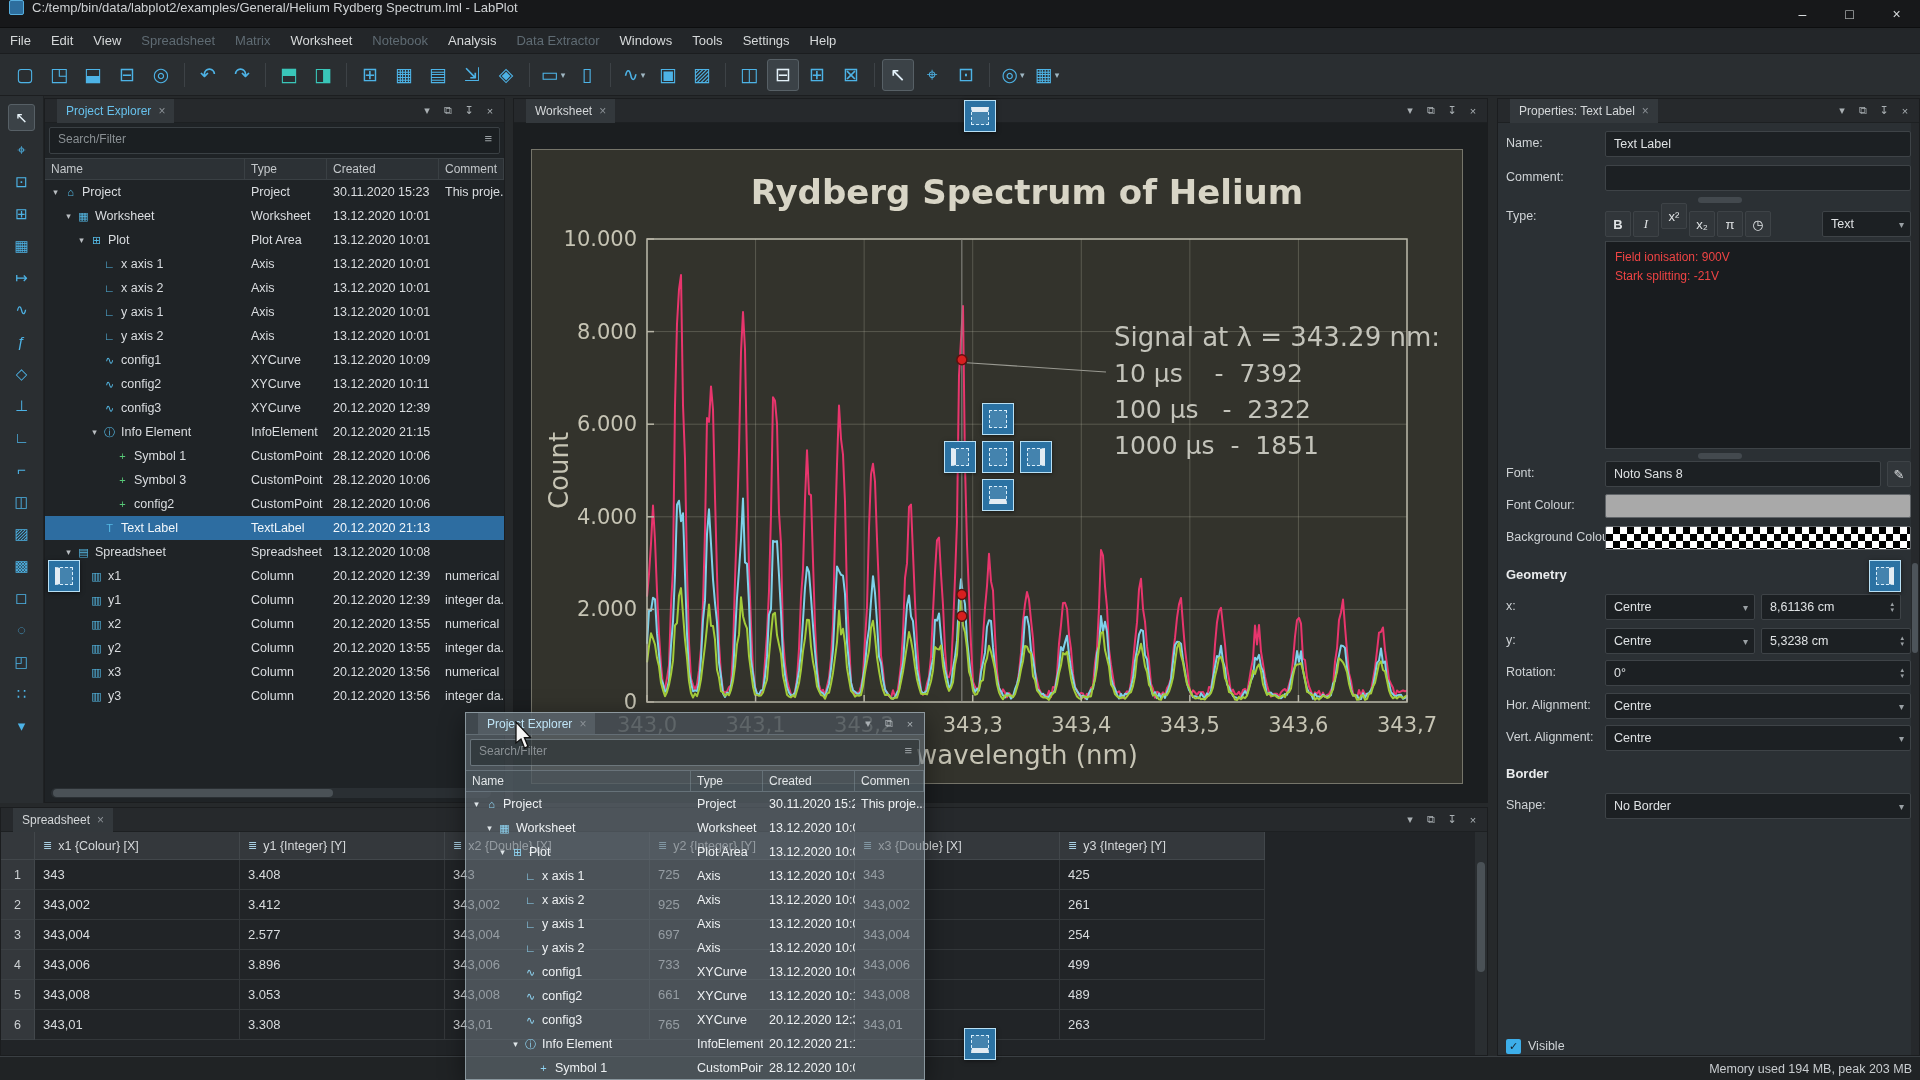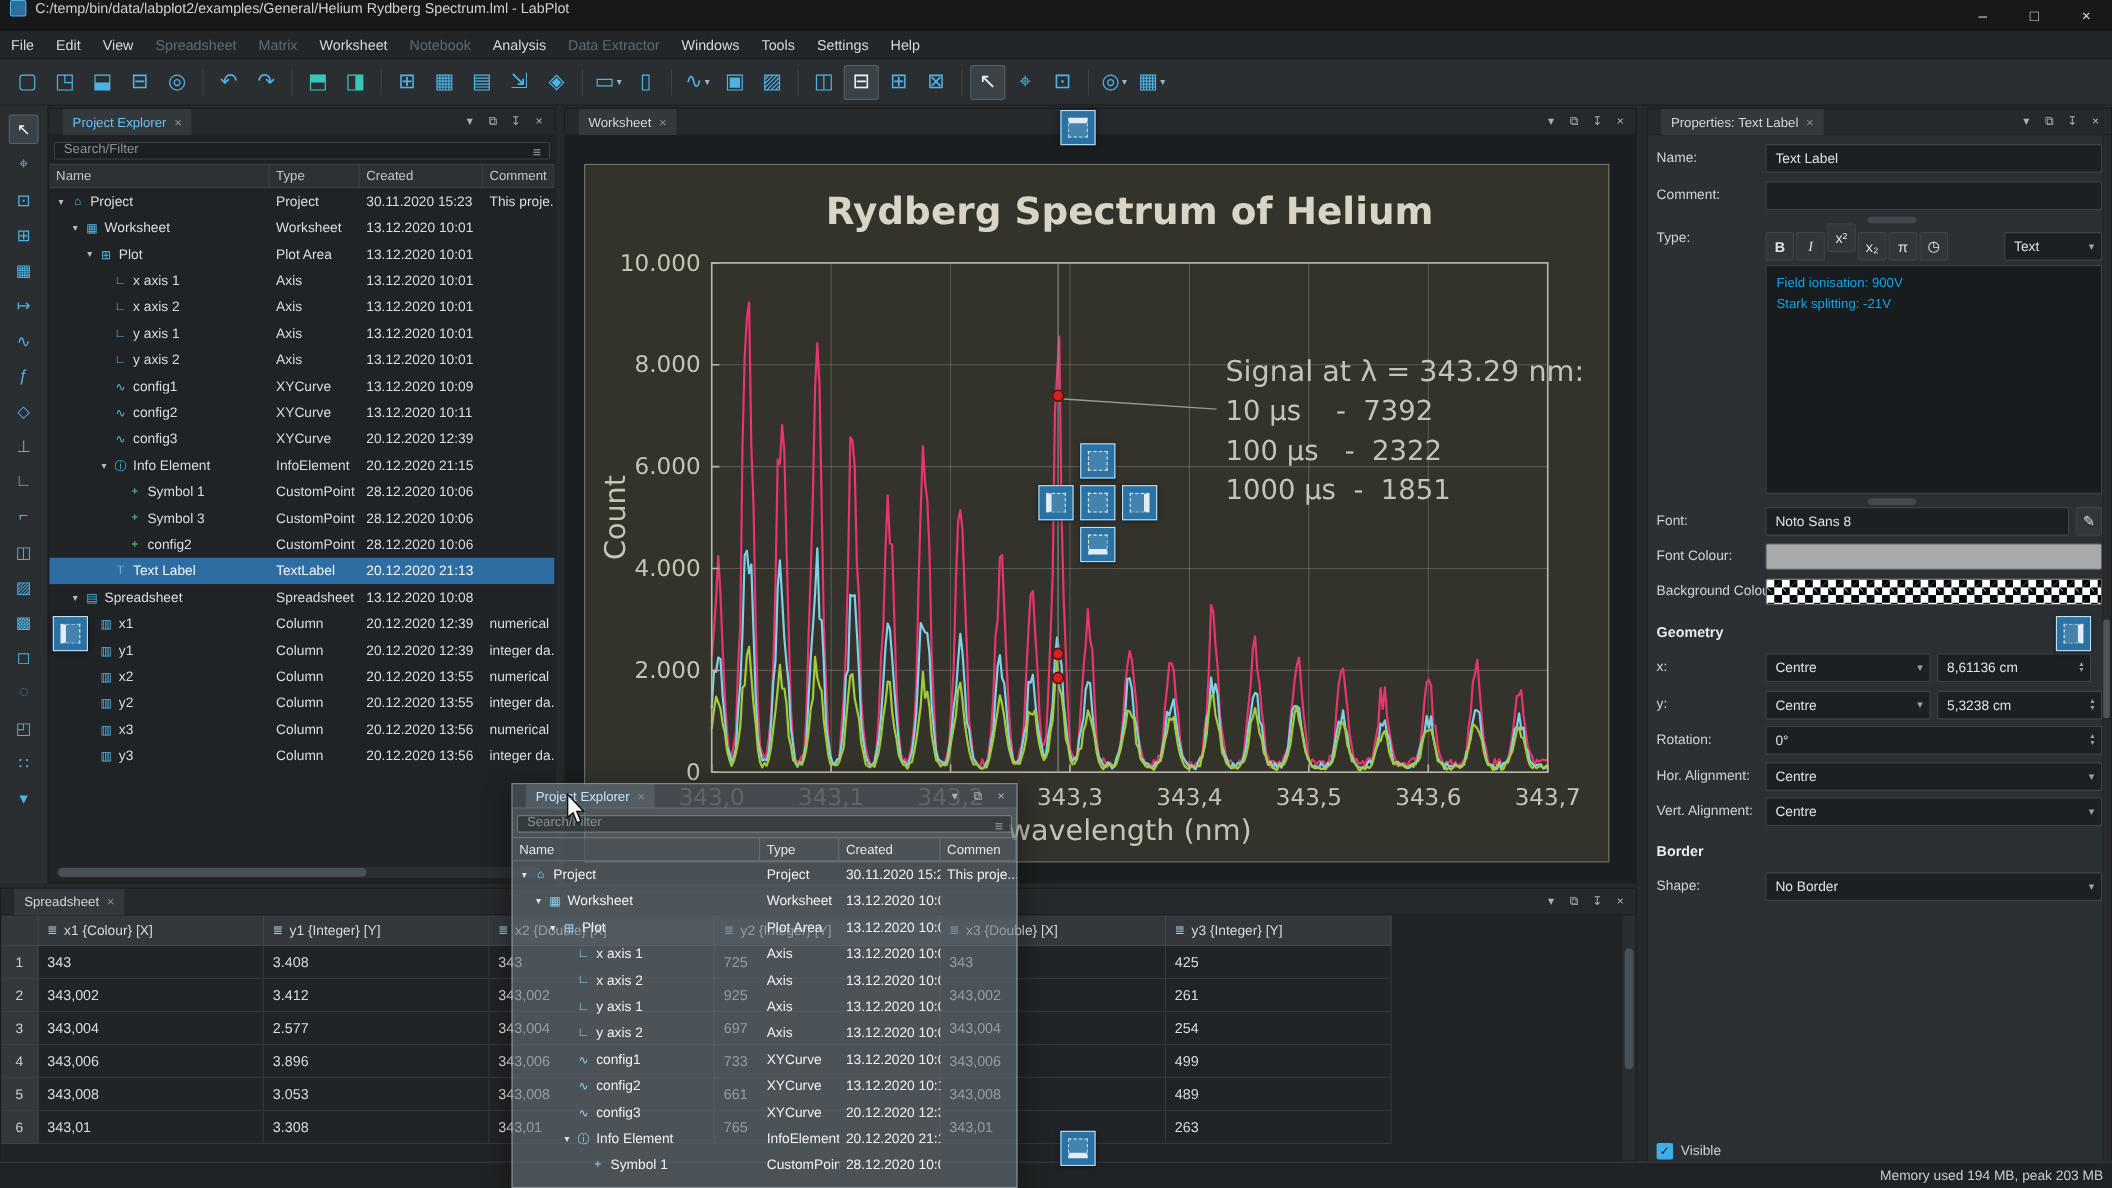--- a/index.html
+++ b/index.html
@@ -35,21 +35,21 @@
   .tab{display:flex;align-items:center;gap:7px;padding:0 9px;height:24px;background:#33383c;font-size:12px;color:#d4d7d9;margin-left:12px}
   .tab.focused{color:#67c1ec}
   .tclose{color:#8b9196;font-size:12px}
   .dockbtns{margin-left:auto;display:flex;gap:3px;padding-right:5px}
   .dbtn{width:18px;height:18px;display:flex;align-items:center;justify-content:center;color:#aab0b4;font-size:11px}
 
   
   #explorer-dock{left:44px;top:98px;width:461px;height:705px}
   .dock-body{position:absolute;left:0;right:0;top:24px;bottom:0;background:#1f2326}
   .searchwrap{position:relative;margin:4px}
-  .searchwrap input{width:100%;height:16px;background:#1b1f22;border:1px solid #3a4044;border-radius:2px;color:#d4d7d9;font-size:12px;padding:0 24px 4px 8px;outline:none}
+  .searchwrap input{width:100%;height:27px;background:#1b1f22;border:1px solid #3a4044;border-radius:2px;color:#d4d7d9;font-size:12px;padding:0 24px 4px 8px;outline:none}
   .searchwrap input::placeholder{color:#8a9094}
   .sicon{position:absolute;right:8px;top:4px;color:#9aa0a4;font-size:13px}
   .thead{display:flex;height:22px;background:#2c3135;border-top:1px solid #3a4044;border-bottom:1px solid #3a4044;font-size:12px;color:#c3c7ca;align-items:center}
   .thead>div{padding-left:6px;border-right:1px solid #3a4044;height:100%;display:flex;align-items:center;overflow:hidden;white-space:nowrap}
   .explorer-grid{--wname:200px;--wtype:82px;--wcreated:112px}
   .hc-name,.cn{width:var(--wname)}
   .hc-type,.ct{width:var(--wtype)}
   .hc-created,.cc{width:var(--wcreated)}
   .hc-comment,.cm{flex:1}
   .trow{display:flex;height:24px;align-items:center;font-size:12.5px;color:#dadde0;white-space:nowrap}
@@ -87,21 +87,21 @@
   .psection{position:absolute;font-size:13px;font-weight:bold;color:#e9ebed}
   .pinput,.pcombo,.pspin{position:absolute;height:26px;background:#1c2023;border:1px solid #3e4347;border-radius:2px;color:#dfe2e4;font-size:12.5px}
   .pinput{padding:0 8px;outline:none;font-family:"Liberation Sans",sans-serif}
   .pcombo,.pspin{display:flex;align-items:center;justify-content:space-between;padding:0 6px 0 8px}
   .car{color:#9aa0a4;font-size:10px}
   .spinar{display:flex;flex-direction:column;align-items:center;line-height:6px}
   .spinar i{font-style:normal;font-size:7px;color:#9aa0a4}
   .ptb{position:absolute;width:26px;height:26px;background:#31363a;border:1px solid #3e4347;border-radius:2px;display:flex;align-items:center;justify-content:center;font-size:13px;color:#dfe2e4}
   .ptb.b{font-weight:bold}
   .ptb.i{font-style:italic;font-family:"Liberation Serif",serif}
-  .ptext{position:absolute;background:#191c1f;border:1px solid #3e4347;font-size:12px;color:#0ea5e9;padding:6px 9px;line-height:1.55}
+  .ptext{position:absolute;background:#191c1f;border:1px solid #3e4347;font-size:12px;color:#ef4444;padding:6px 9px;line-height:1.55}
   .phandle{position:absolute;width:44px;height:6px;background:#43494e;border-radius:3px}
   .pswatch{position:absolute;height:24px;border:1px solid #606468;border-radius:2px}
   .checker{background-color:#fff;background-image:linear-gradient(45deg,#000 25%,transparent 25%),linear-gradient(-45deg,#000 25%,transparent 25%),linear-gradient(45deg,transparent 75%,#000 75%),linear-gradient(-45deg,transparent 75%,#000 75%);background-size:14px 14px;background-position:0 0,0 7px,7px -7px,-7px 0}
   .pcheck{position:absolute;width:15px;height:15px;background:#3daee9;border-radius:2px;display:flex;align-items:center;justify-content:center;color:#14202a;font-size:11px;font-weight:bold}
   .pscroll{position:absolute;right:0;top:0;bottom:0;width:8px;background:#26292c}
   .pthumb{position:absolute;left:1px;top:440px;width:6px;height:90px;background:#4d545a;border-radius:3px}
 
   
   #statusbar{position:absolute;left:0;top:1056px;width:1920px;height:24px;background:#202325;border-top:1px solid #3a3f43;display:flex;align-items:center;justify-content:flex-end;padding-right:8px;font-size:12.5px;color:#c9cdd0}
 

